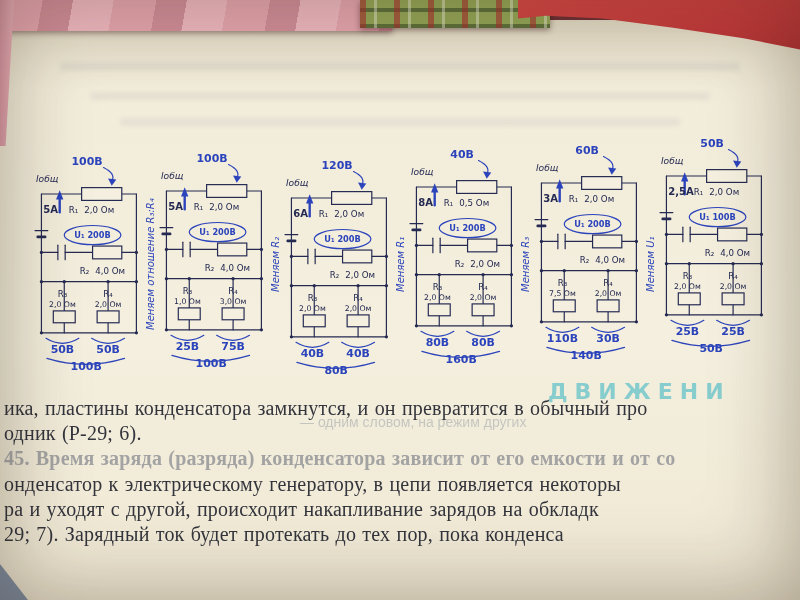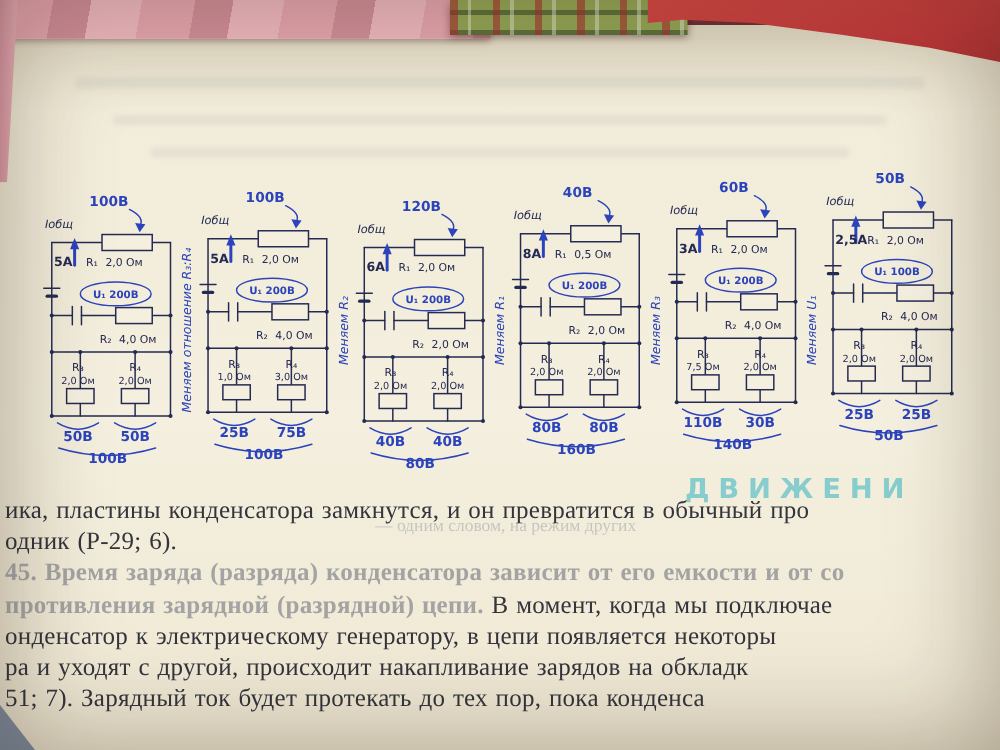--- a/index.html
+++ b/index.html
@@ -42,21 +42,21 @@
   .hw{fill:#2b43bb}
   .hw-big{font-weight:bold;font-size:12px}
   .hw-md{font-weight:bold;font-size:9px}
   .hw-s{stroke:#2b43bb;fill:none;stroke-width:1.3;stroke-linecap:round}
   .between-label{flex:0 0 auto;writing-mode:vertical-rl;transform:rotate(180deg);
     color:#2b43bb;font-size:10px;font-style:italic;height:188px;margin-top:36px;line-height:1.1;text-align:center}
 
   .heading-fragment{position:absolute;left:548px;top:379px;z-index:2;color:#2fb3c4;opacity:.55;
     font-weight:bold;font-size:22px;letter-spacing:7px}
   .bleed-text{position:absolute;left:300px;top:414px;z-index:2;color:#7b8795;opacity:.38;
-    font-family:Liberation Serif, serif;font-size:14px;white-space:nowrap}
+    font-family:Liberation Sans, sans-serif;font-size:14px;white-space:nowrap}
 
   .bodytext{position:absolute;left:4px;top:396px;width:796px;z-index:2;overflow:hidden;
     font-family:"Liberation Serif",serif;font-size:20px;line-height:25.2px;color:#33343c;
     letter-spacing:.2px;word-spacing:1px}
   .bodytext div{white-space:nowrap}
   .bold{font-weight:bold;color:#a3a3a3}
 </style>
 </head>
 <body>
 
@@ -434,23 +434,22 @@
   </div>
 </div>
 
 <div class="heading-fragment">ДВИЖЕНИ</div>
 <div class="bleed-text">— одним словом, на режим других</div>
 
 <div class="bodytext">
   <div>ика, пластины конденсатора замкнутся, и он превратится в обычный про</div>
   <div>одник (Р-29; 6).</div>
   <div><span class="bold">45. Время заряда (разряда) конденсатора зависит от его емкости и от со</span></div>
-  <div><span class="bold">противления зарядной (разрядной) цепи.</span><span> В момент, когда мы подключае</span></div>
   <div>онденсатор к электрическому генератору, в цепи появляется некоторы</div>
   <div>ра и уходят с другой, происходит накапливание зарядов на обкладк</div>
-  <div>51; 7). Зарядный ток будет протекать до тех пор, пока конденса</div>
+  <div>29; 7). Зарядный ток будет протекать до тех пор, пока конденса</div>
 </div>
 
 <div class="cloth cloth-pink"></div>
 <div class="cloth cloth-pink-side"></div>
 <div class="cloth cloth-plaid"></div>
 <div class="cloth cloth-red"></div>
 <div class="corner-cloth"></div>
 
 </body></html>

